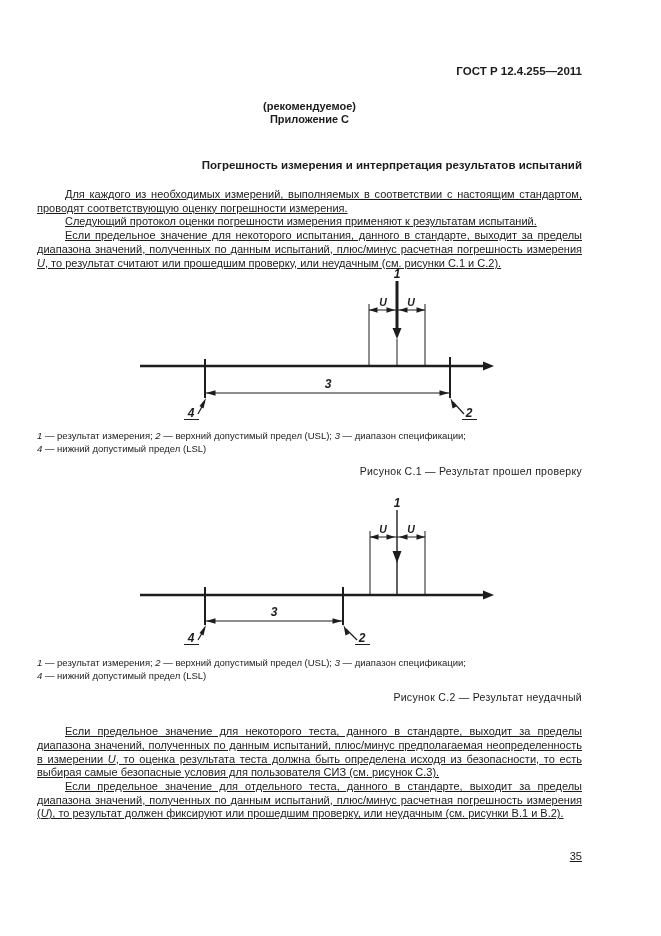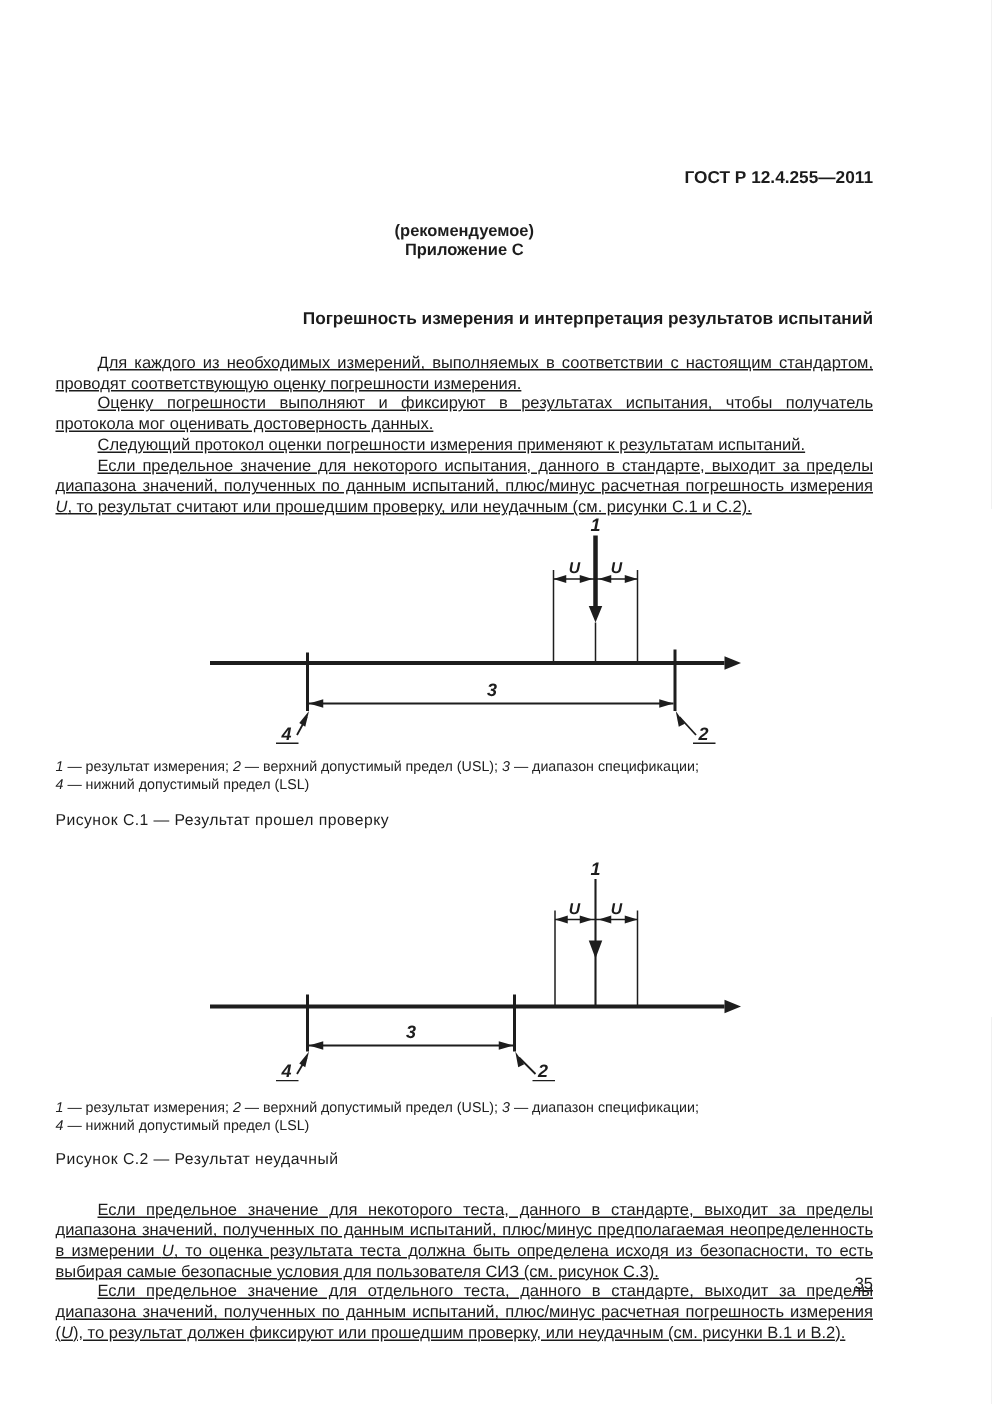--- a/index.html
+++ b/index.html
@@ -5,21 +5,21 @@
   * { margin:0; padding:0; box-sizing:border-box; }
   html,body { background:#e8e8e8; }
   .page {
     position:relative;
     width:661px; height:936px;
     background:#ffffff;
     font-family:"Liberation Sans", sans-serif;
     color:#1c1c1c;
     overflow:hidden;
   }
-  .content { position:absolute; left:37px; top:0; width:545px;margin-top:48px; }
+  .content { position:absolute; left:37px; top:0; width:545px; }
 
   .gost-header {
     padding-top:65px;
     text-align:right;
     font-weight:bold;
     font-size:11.5px;
     line-height:13px;
   }
   .annex {
     margin-top:22px;
@@ -51,21 +51,21 @@
   .svgnum  { font:italic bold 12px "Liberation Sans", sans-serif; fill:#1d1d1d; }
   .svgu    { font:italic bold 10.5px "Liberation Sans", sans-serif; fill:#1d1d1d; }
 
   .fig-legend {
     font-size:9.5px;
     line-height:12.5px;
     color:#222;
   }
   .fig-legend i { font-style:italic; }
   .fig-title {
-    text-align:left;
+    text-align:right;
     font-size:10.5px;
     line-height:12px;
     letter-spacing:0.3px;
   }
   .m-svg1 { margin-top:-4px; }
   .m-cap1 { margin-top:8px; }
   .m-tit1 { margin-top:10px; }
   .m-svg2 { margin-top:18px; }
   .m-cap2 { margin-top:12px; }
   .m-tit2 { margin-top:9px; }
@@ -90,21 +90,20 @@
 
     <div class="annex">
       <div>(рекомендуемое)</div>
       <div>Приложение С</div>
     </div>
 
     <div class="doc-title">Погрешность измерения и интерпретация результатов испытаний</div>
 
     <div class="body-block">
       <p class="body-para">Для каждого из необходимых измерений, выполняемых в соответствии с настоящим стандартом, проводят соответствующую оценку погрешности измерения.</p>
-      <p class="body-para">Оценку погрешности выполняют и фиксируют в результатах испытания, чтобы получатель протокола мог оценивать достоверность данных.</p>
       <p class="body-para">Следующий протокол оценки погрешности измерения применяют к результатам испытаний.</p>
       <p class="body-para"><span>Если предельное значение для некоторого испытания, данного в стандарте, выходит за пределы диапазона значений, полученных по данным испытаний, плюс/минус расчетная погрешность измерения </span><i>U</i><span>, то результат считают или прошедшим проверку, или неудачным (см. рисунки С.1 и С.2).</span></p>
     </div>
 
     <figure class="figure m-svg1">
       <svg width="545" height="156" viewBox="0 0 545 156">
 
         <text x="360" y="12" text-anchor="middle" class="svgnum">1</text>
         <line x1="360" y1="15" x2="360" y2="64" stroke-width="3"></line>
         <polygon points="355.5,62 364.5,62 360,73"></polygon>

